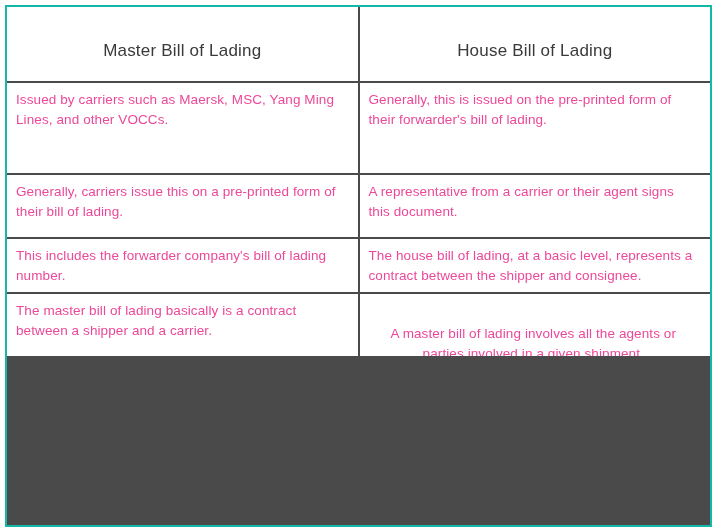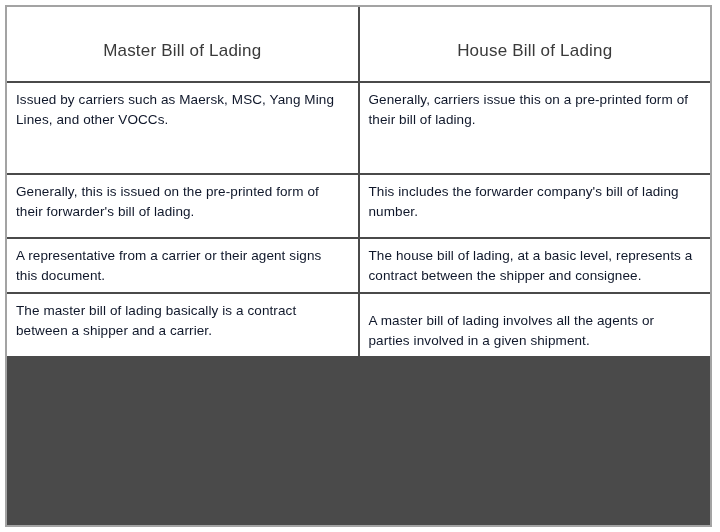--- a/index.html
+++ b/index.html
@@ -15,71 +15,72 @@
     font-family: "Liberation Sans", sans-serif;
     overflow: hidden;
   }
   .bol-table {
     position: absolute;
     left: 5px;
     top: 5px;
     width: 707px;
     height: 522px;
     box-sizing: border-box;
-    border: 2px solid #a3a3a3;
+    border: 2px solid #14b8a6;
     background: #4a4a4a; 
     display: grid;
     grid-template-columns: 1fr 1fr;
     grid-template-rows: 74px 90px 62px 53px 62px 108px 57px;
     gap: 2px;
   }
   .cell {
     background: #ffffff;
-    color: #0f172a;
+    color: #ec4899;
     font-size: 13.5px;
     line-height: 20px;
     padding: 7px 12px 4px 9px;
     box-sizing: border-box;
     overflow: hidden;
     letter-spacing: 0.1px;
   }
   .cell.header {
     display: flex;
     align-items: center;
     justify-content: center;
     padding: 14px 0 0 0;
     font-size: 17px;
     color: #3a3a3a;
     letter-spacing: 0.2px;
   }
   .cell.last-row {
-    padding-top: 17px;
+    padding-top: 30px;
+    text-align: center;
   }
 </style>
 </head>
 <body>
 
 <div class="page">
   <div class="bol-table">
 
     <div class="cell header">
       <span>Master Bill of Lading</span>
     </div>
     <div class="cell header">
       <span>House Bill of Lading</span>
     </div>
 
     <div class="cell">Issued by carriers such as Maersk, MSC, Yang Ming Lines, and other VOCCs.</div>
 
+    <div class="cell">Generally, this is issued on the pre-printed form of their forwarder's bill of lading.</div>
     <div class="cell">Generally, carriers issue this on a pre-printed form of their bill of lading.</div>
-    <div class="cell">Generally, this is issued on the pre-printed form of their forwarder's bill of lading.</div>
+
+    <div class="cell">A representative from a carrier or their agent signs this document.</div>
 
     <div class="cell">This includes the forwarder company's bill of lading number.</div>
-
-    <div class="cell">A representative from a carrier or their agent signs this document.</div>
 
     <div class="cell">The house bill of lading, at a basic level, represents a contract between the shipper and consignee.</div>
     <div class="cell">The master bill of lading basically is a contract between a shipper and a carrier.</div>
 
     <div class="cell last-row">A master bill of lading involves all the agents or parties involved in a given shipment.</div>
 
   </div>
 </div>
 
 </body></html>

